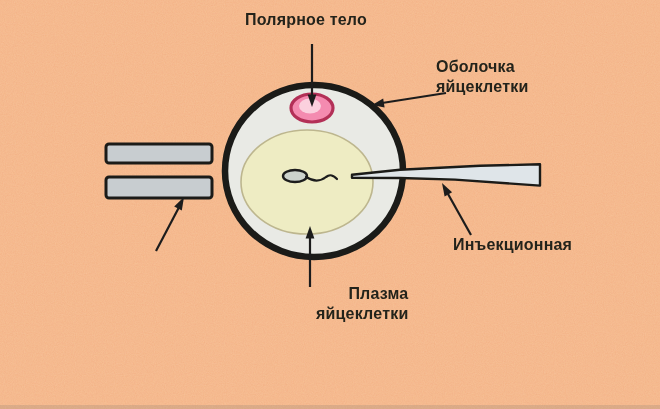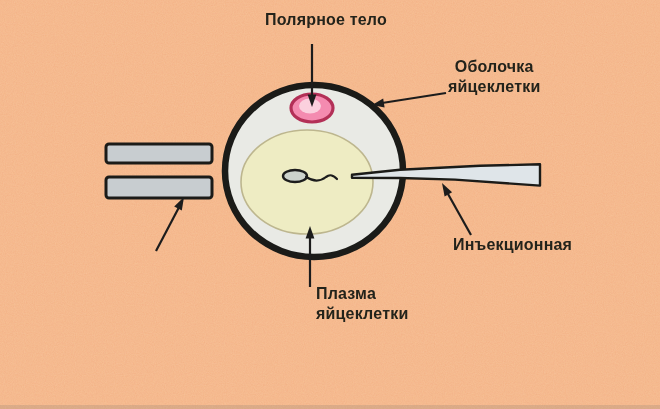--- a/index.html
+++ b/index.html
@@ -15,24 +15,24 @@
     position: absolute;
     font-family: "Liberation Sans", sans-serif;
     font-weight: bold;
     font-size: 16px;
     color: #23231b;
     letter-spacing: 0.2px;
     white-space: nowrap;
     z-index: 3;
   }
   .label .ln { display: block; }
-  .lbl-polar      { left: 240px; top: 10px;  width: 132px; text-align: center; line-height: 19px; margin-left: 20px; }
-  .lbl-membrane   { left: 448px; top: 57px;  line-height: 20px; text-align: center; }
+  .lbl-polar      { left: 240px; top: 10px;  width: 132px; text-align: center; line-height: 19px; }
+  .lbl-membrane   { left: 436px; top: 57px;  line-height: 20px; text-align: left; }
   .lbl-holder     { left: 85px;  top: 247px; width: 162px; text-align: center; line-height: 23px; }
-  .lbl-plasma     { left: 316px; top: 284px; line-height: 20px; text-align: left; }
+  .lbl-plasma     { left: 316px; top: 284px; line-height: 20px; text-align: right; }
   .lbl-injection  { left: 453px; top: 234px; line-height: 21px; text-align: center; }
   .bottom-edge {
     position: absolute; left: 0; bottom: 0; width: 660px; height: 4px;
     background: rgba(105,105,105,0.18); z-index: 4;
   }
 </style>
 </head>
 <body>
 
 <div class="stage">

